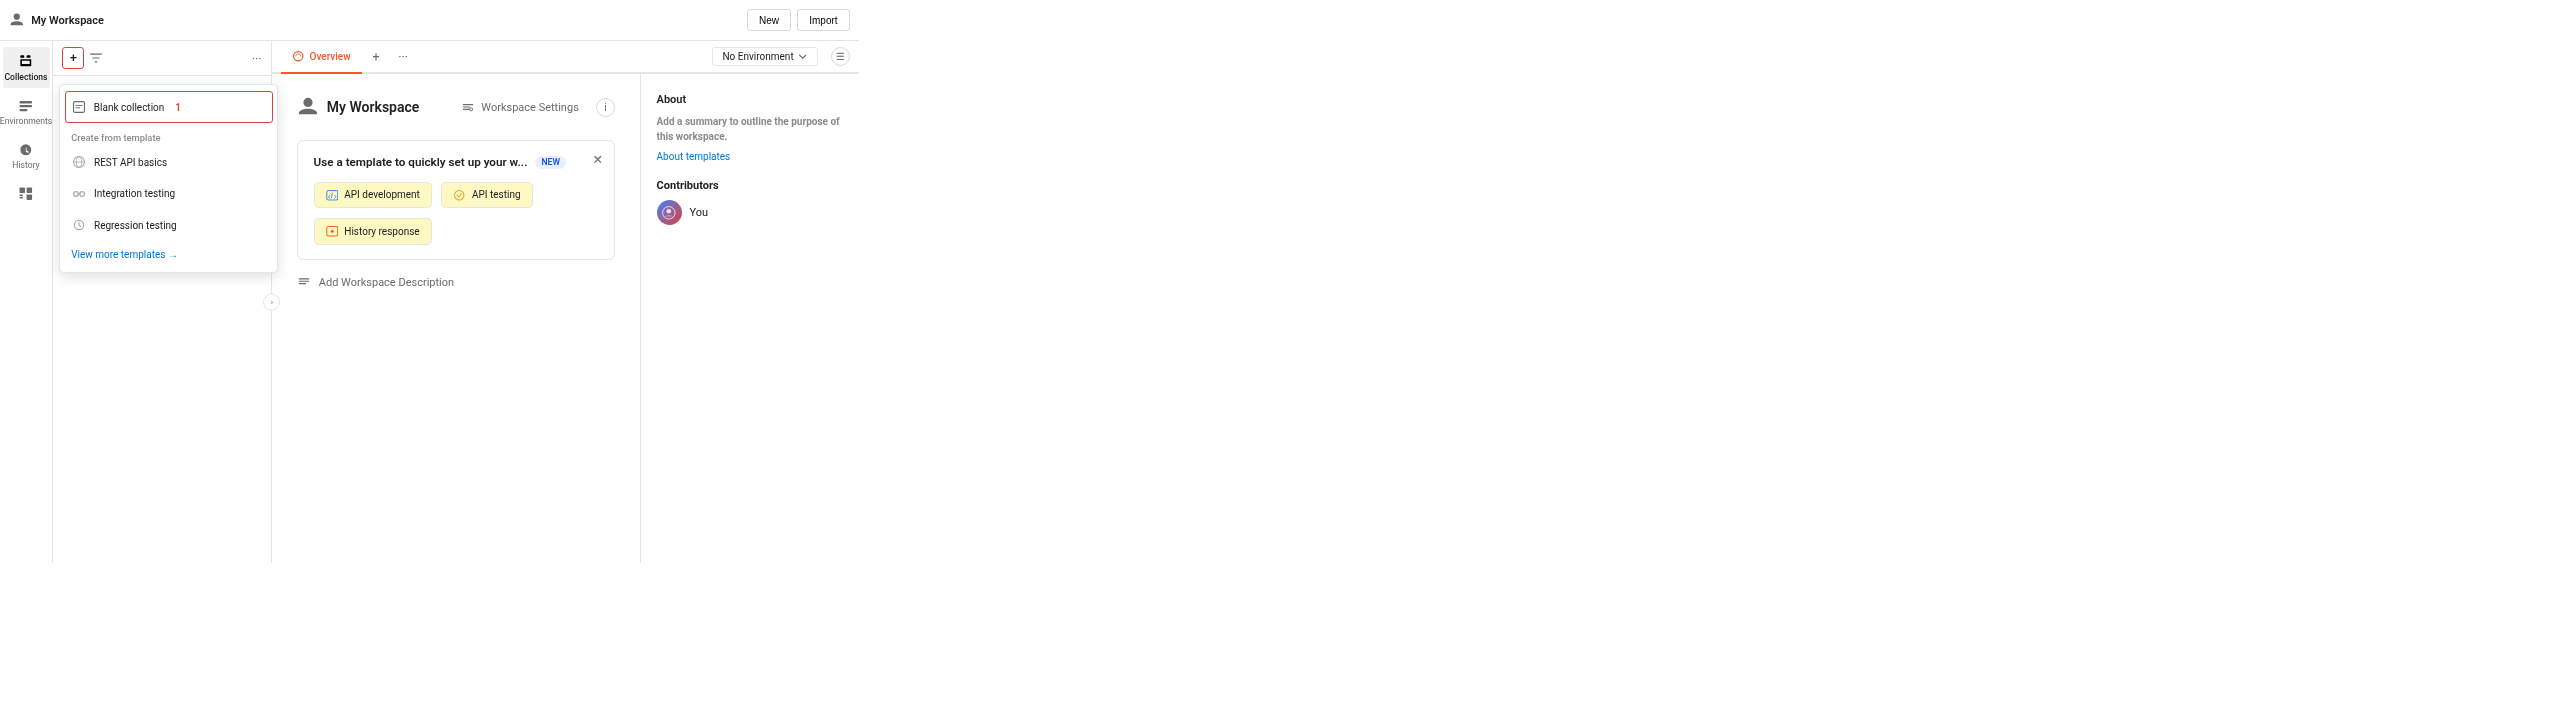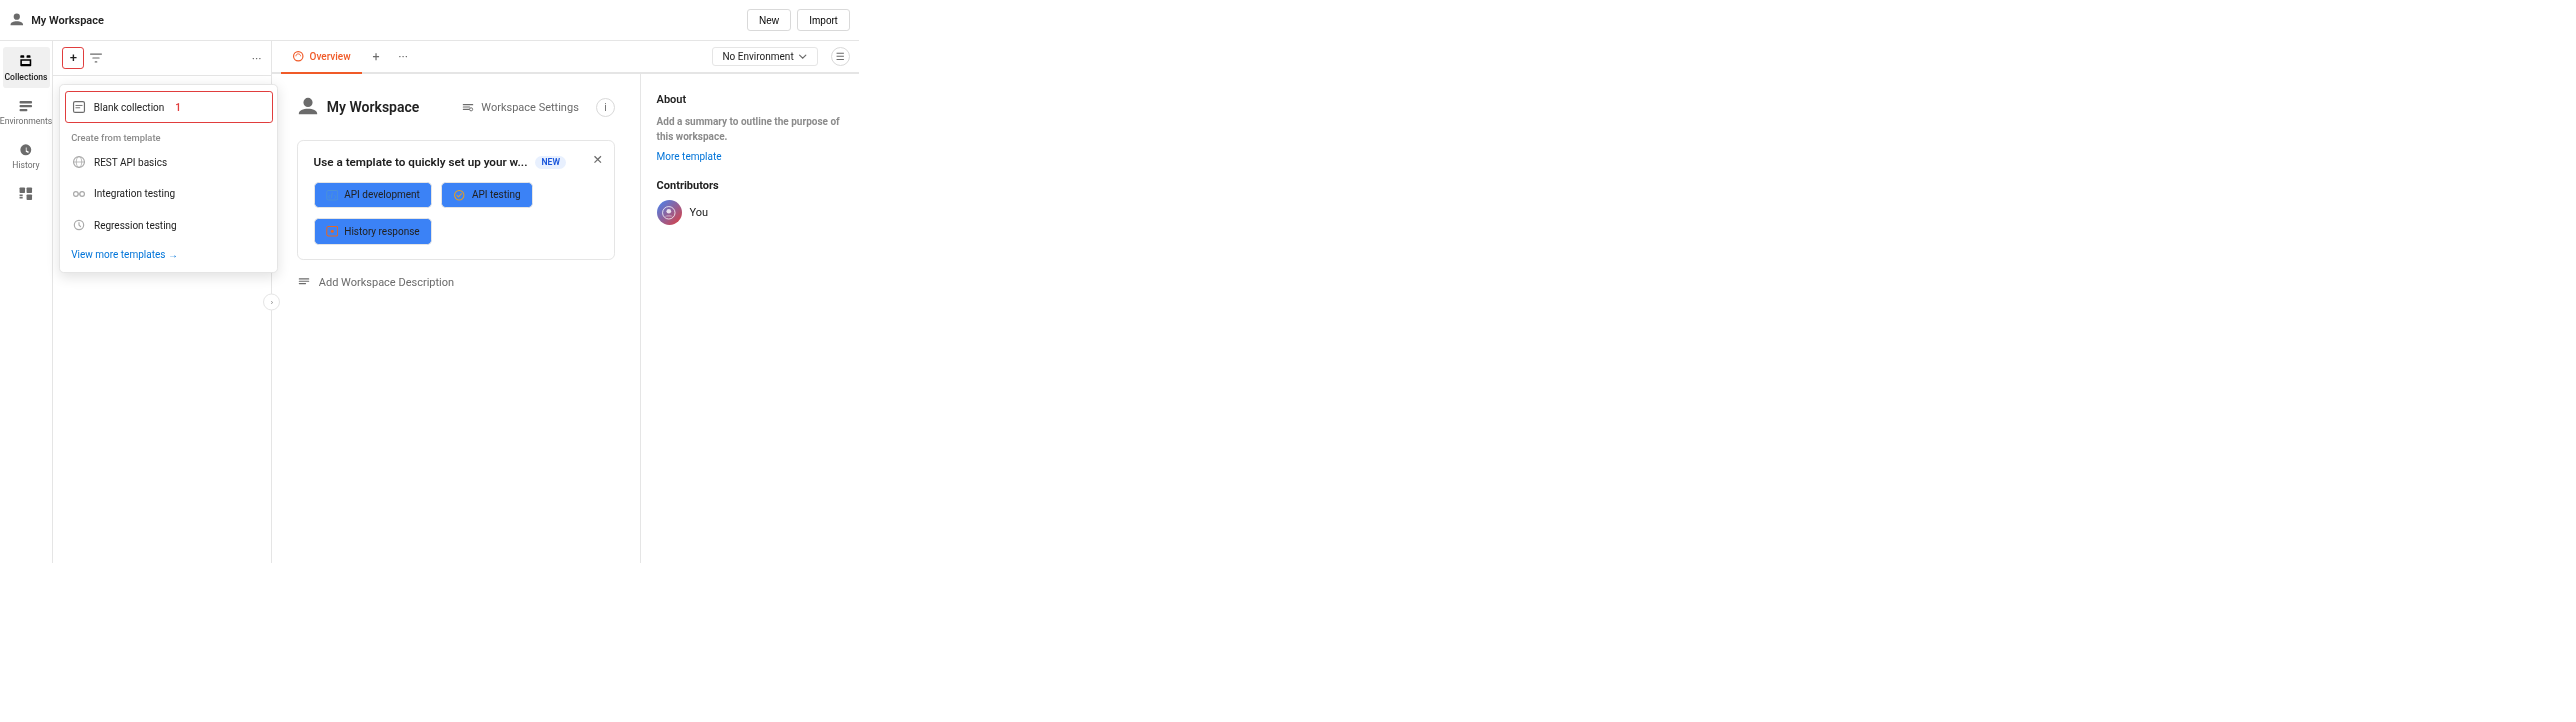--- a/index.html
+++ b/index.html
@@ -62,21 +62,21 @@
     .workspace-avatar { width: 22px; height: 22px; color: #6b6b6b; }
     .workspace-title { font-size: 14px; font-weight: 600; color: #212121; }
 
     
     .template-card { background: #fff; border: 0.8px solid #e5e5e5; border-radius: 6.2px; padding: 14px 15.6px; position: relative; max-width: 531px; }
     .template-card-header { display: flex; align-items: flex-end; gap: 7.8px; margin-bottom: 12.5px; }
     .template-card-title { font-size: 11.7px; font-weight: 600; color: #212121; }
     .new-badge { background: #e8f0fe; color: #1a56db; font-size: 8.6px; font-weight: 600; padding: 1.6px 6.2px; border-radius: 9.4px; }
     .close-btn { position: absolute; top: 11px; right: 11px; cursor: pointer; color: #6b6b6b; font-size: 12.5px; }
     .template-options { display: flex; gap: 9.4px; flex-wrap: wrap; }
-    .template-option { display: flex; align-items: center; gap: 6.2px; padding: 6.2px 11px; border: 0.8px solid #e5e5e5; border-radius: 4.7px; cursor: pointer; font-size: 10px; color: #212121; background: #3b82f6; }
+    .template-option { display: flex; align-items: center; gap: 6.2px; padding: 6.2px 11px; border: 0.8px solid #e5e5e5; border-radius: 4.7px; cursor: pointer; font-size: 10px; color: #212121; background: #fef9c3; }
 
     
     .action-item { display: flex; align-items: center; gap: 7.8px; color: #6b6b6b; font-size: 11px; cursor: pointer; margin-top: 15.6px; }
 
     
     .about-title { font-size: 11px; font-weight: 600; color: #212121; margin-bottom: 7.8px; }
     .about-text { font-size: 10px; color: #8b8b8b; line-height: 1.5; margin-bottom: 4.7px; font-weight: bold; }
     .more-link { color: #0074d9; font-size: 10px; cursor: pointer; }
     .contributors-title { font-size: 11px; font-weight: 700; color: #212121; margin-top: 15.6px; margin-bottom: 7.8px; }
     .contributor { display: flex; align-items: center; gap: 7.8px; }
@@ -266,21 +266,21 @@
             <svg width="14" height="14" viewBox="0 0 18 18" fill="none">
               <path d="M3 5h12M3 8h12M3 11h8" stroke="#6b6b6b" stroke-width="1.5" stroke-linecap="round"></path>
             </svg>
             <span>Add Workspace Description</span>
           </div>
         </div>
 
         <div class="overview-sidebar">
           <div class="about-title">About</div>
           <p class="about-text">Add a summary to outline the purpose of this workspace.</p>
-          <span class="more-link">More template</span>
+          <span class="more-link">About templates</span>
           <div class="contributors-title">Contributors</div>
           <div class="contributor">
             <div class="contributor-avatar">
               <svg width="15.6" height="15.6" viewBox="0 0 20 20" fill="white">
                 <circle cx="10" cy="10" r="8" fill="none" stroke="white" stroke-width="1"></circle>
                 <path d="M5 15c0-3 10-3 10 0" fill="rgba(255,255,255,0.3)"></path>
                 <circle cx="10" cy="8" r="3" fill="white" opacity="0.8"></circle>
               </svg>
             </div>
             <span class="contributor-name">You</span>

